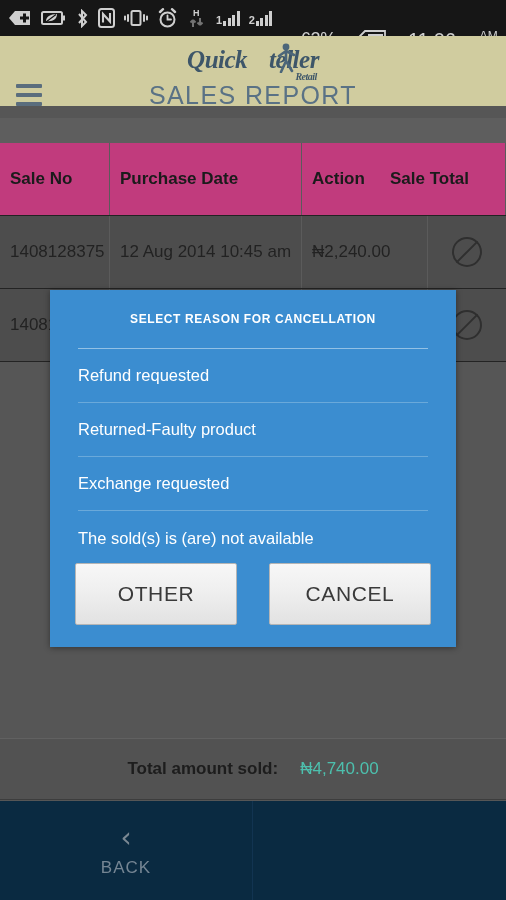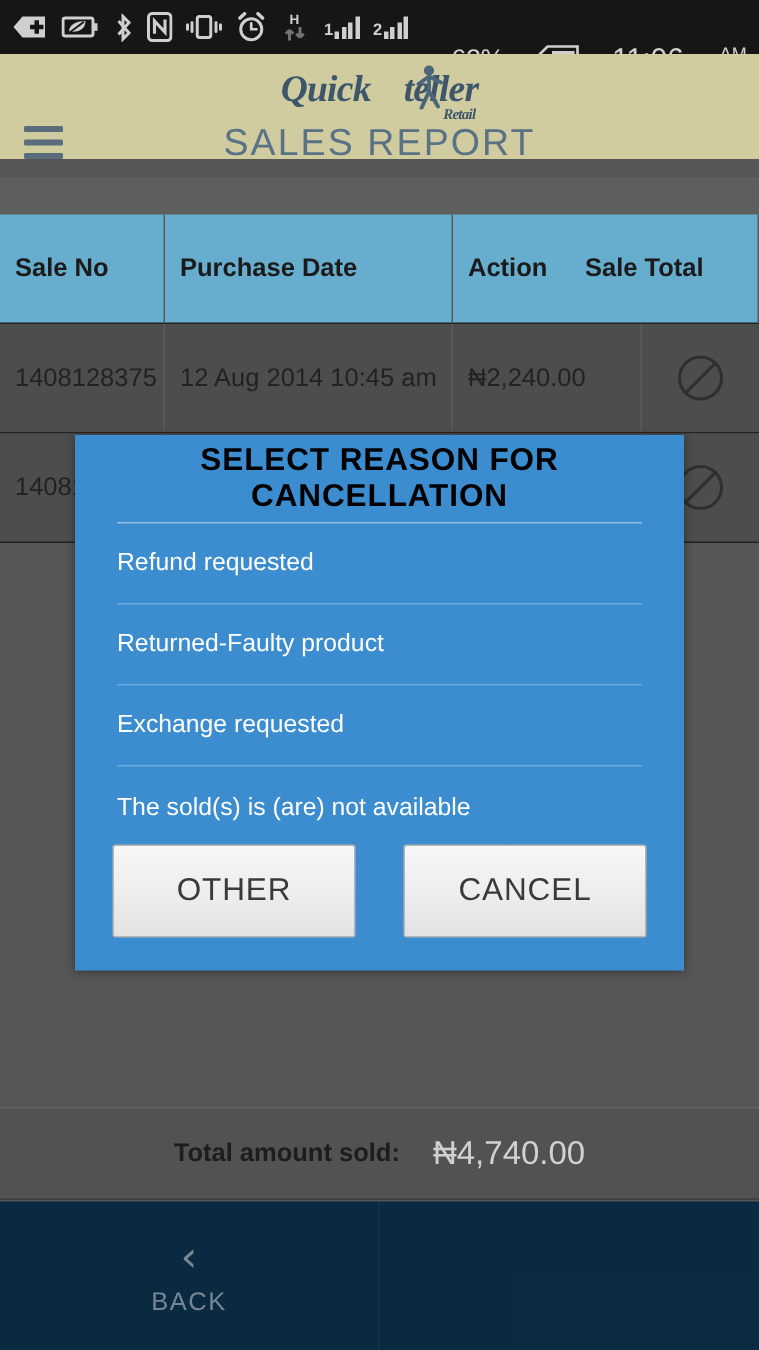--- a/index.html
+++ b/index.html
@@ -110,21 +110,21 @@
     width: 506px;
   }
   .spacer-top { height: 25px; background: #737373; }
   .trow {
     position: relative;
     display: flex;
     height: 73px;
     border-bottom: 1px solid #2b2b2b;
     background: #5f5f5f;
   }
-  .trow.head { background: #7dd3fc; }
+  .trow.head { background: #ec4899; }
   .tcell {
     display: flex; align-items: center;
     padding-left: 10px;
     font-size: 17px;
     color: #2a2a2a;
     border-right: 1px solid #6f6f6f;
     overflow: hidden; white-space: nowrap;
   }
   .trow.head .tcell { font-weight: bold; color: #222; font-size: 17px; }
   .c1 { width: 110px; }
@@ -155,21 +155,21 @@
     width: 506px; height: 62px;
     background: #646464;
     display: flex; align-items: center; justify-content: center;
     border-top: 1px solid #777;
     border-bottom: 1px solid #4b4b4b;
   }
   .total-label {
     font-size: 17px; font-weight: bold; color: #242424;
   }
   .total-value {
-    font-size: 22px; color: #ffffff; margin-left: 22px;
+    font-size: 17px; color: #5eead4; margin-left: 22px;
   }
 
   
   .bottomnav {
     position: absolute; left: 0; top: 801px;
     width: 506px; height: 99px;
     background: #0d3450;
     display: flex;
   }
   .navbtn {
@@ -201,22 +201,22 @@
     position: absolute;
     left: 50px; top: 290px;
     width: 406px; height: 357px;
     background: #3b8dd0;
     box-shadow: 0 1px 6px rgba(0,0,0,0.4);
     z-index: 10;
   }
   .dlg-title {
     height: 58px;
     display: flex; align-items: center; justify-content: center;
-    font-size: 21px; font-weight: bold;
-    color: #000000;
+    font-size: 12px; font-weight: bold;
+    color: #ffffff;
     letter-spacing: 0.6px;
     text-align: center;
   }
   .dlg-title-rule {
     height: 1px;
     margin: 0 28px;
     background: #92c1e5;
   }
   .dlg-list { padding: 0 28px; }
   .dlg-item {

